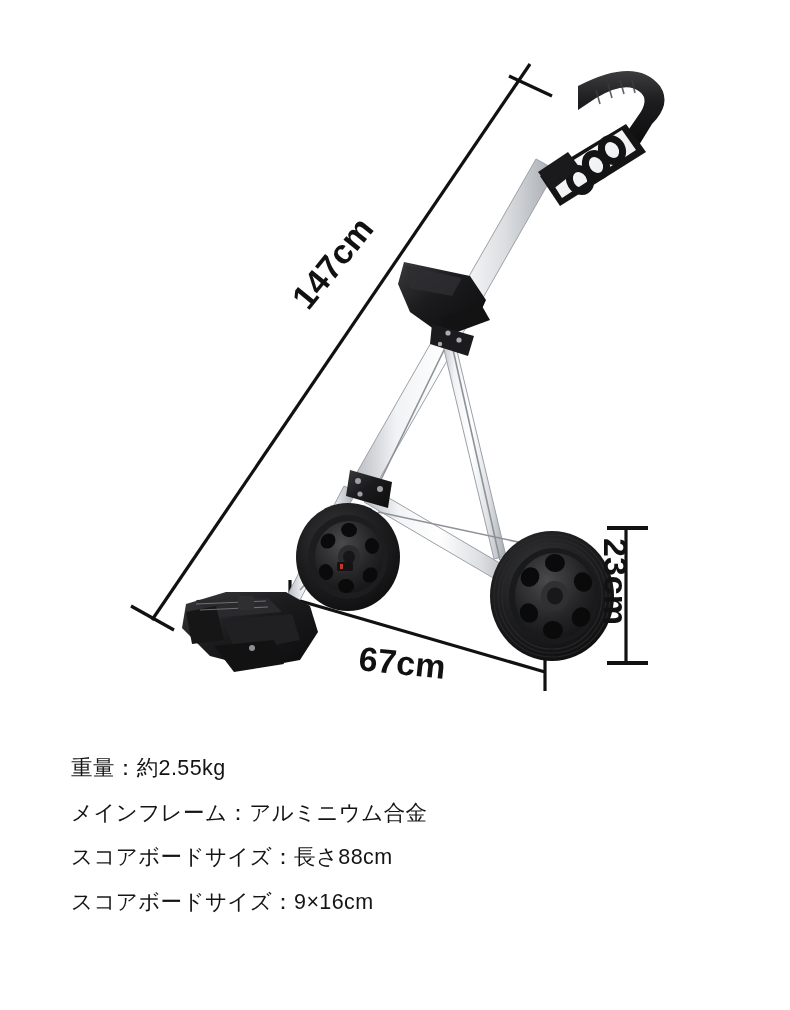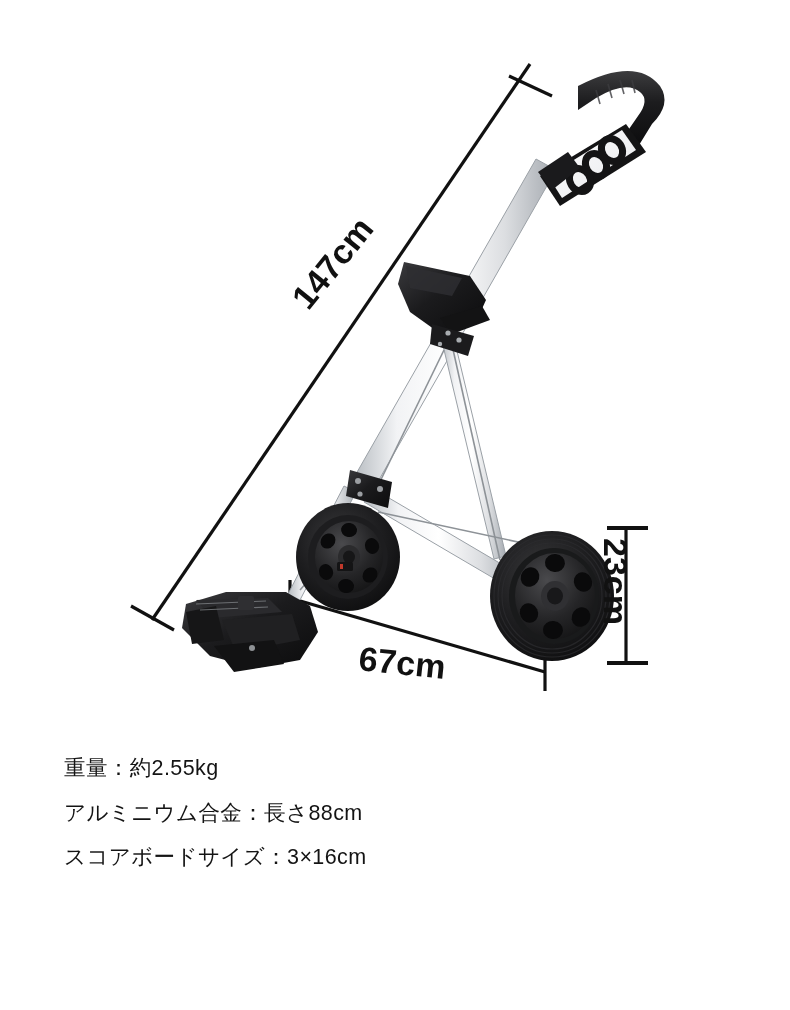--- a/index.html
+++ b/index.html
@@ -78,21 +78,21 @@
     padding: 28px 0 0 0;
     margin: 0;
     list-style: none;
   }
   #spec-list li {
     font-family: "Liberation Sans", "DejaVu Sans", sans-serif;
     font-size: 21.5px;
     color: #141414;
     line-height: 1;
     padding-left: 55px;
-    margin: 0 0 23px 9px;
+    margin: 0 0 23px 16px;
     letter-spacing: 0.4px;
     white-space: nowrap;
   }
 </style>
 </head>
 <body>
 
 <div id="page">
 
   <div id="illustration">
@@ -287,17 +287,18 @@
 
     <div class="dim-label" id="dim-147">147cm</div>
 
     <div class="dim-label" id="dim-67">67cm</div>
 
     <div class="dim-label" id="dim-23">23cm</div>
   </div>
 
   <ul id="spec-list">
     <li>重量：約2.55kg</li>
-    <li>アルミニウム合金：長さ88cm</li>
-    <li>スコアボードサイズ：3×16cm</li>
+    <li>メインフレーム：アルミニウム合金</li>
+    <li>スコアボードサイズ：長さ88cm</li>
+    <li>スコアボードサイズ：9×16cm</li>
   </ul>
 
 </div>
 
 </body></html>

